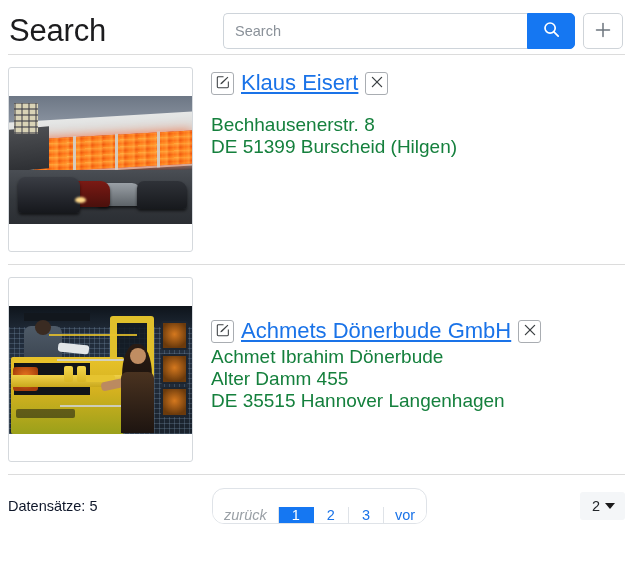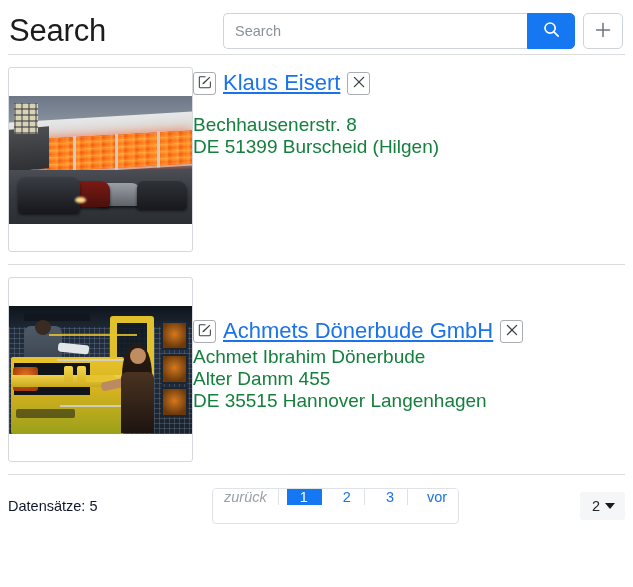--- a/index.html
+++ b/index.html
@@ -282,20 +282,21 @@
     background: radial-gradient(circle at 50% 45%, #d5781e 0%, #6b3a0c 75%);
     border: 2px solid #1d2530; border-radius: 2px;
   }
   .ph2-poster.p1 { top: 12%; }
   .ph2-poster.p2 { top: 38%; }
   .ph2-poster.p3 { top: 64%; }
 
   
   .record-body {
     flex: 1 1 auto;
+    padding-left: 18px;
     padding-top: 3px;
     min-width: 0;
   }
   .record-title-row {
     display: flex;
     align-items: center;
     gap: 7px;
     margin-bottom: 6px;
   }
   .icon-btn-square {
@@ -339,27 +340,26 @@
   }
   .record-count {
     font-size: 14.5px;
     color: #0f172a;
     white-space: nowrap;
   }
   .pagination {
     position: absolute;
     left: 212px;
     display: flex;
-    align-items: flex-start;
+    align-items: flex-end;
     height: 34px;
     border: 1px solid #dfe3e8;
-    border-radius: 4px;
+    border-radius: 12px;
     overflow: hidden;
     background: #fff;
-    gap: 8px;
   }
   .page-item {
     display: flex;
     align-items: center;
     justify-content: center;
     padding: 0 11px;
     font-size: 14.5px;
     color: #1a73e8;
     border-right: 1px solid #dfe3e8;
     cursor: pointer;

